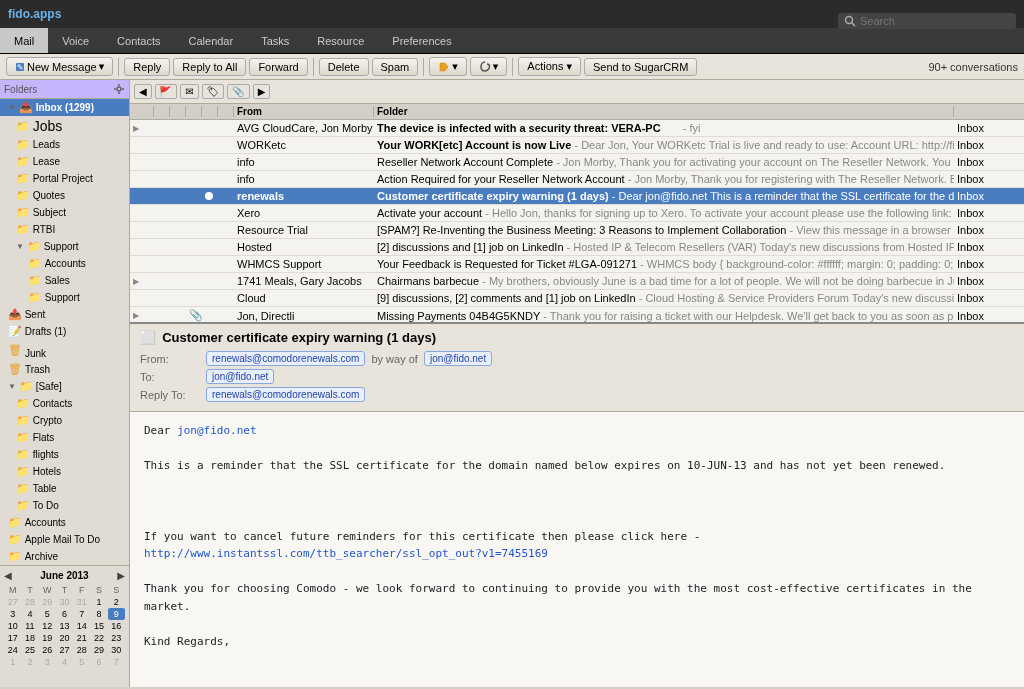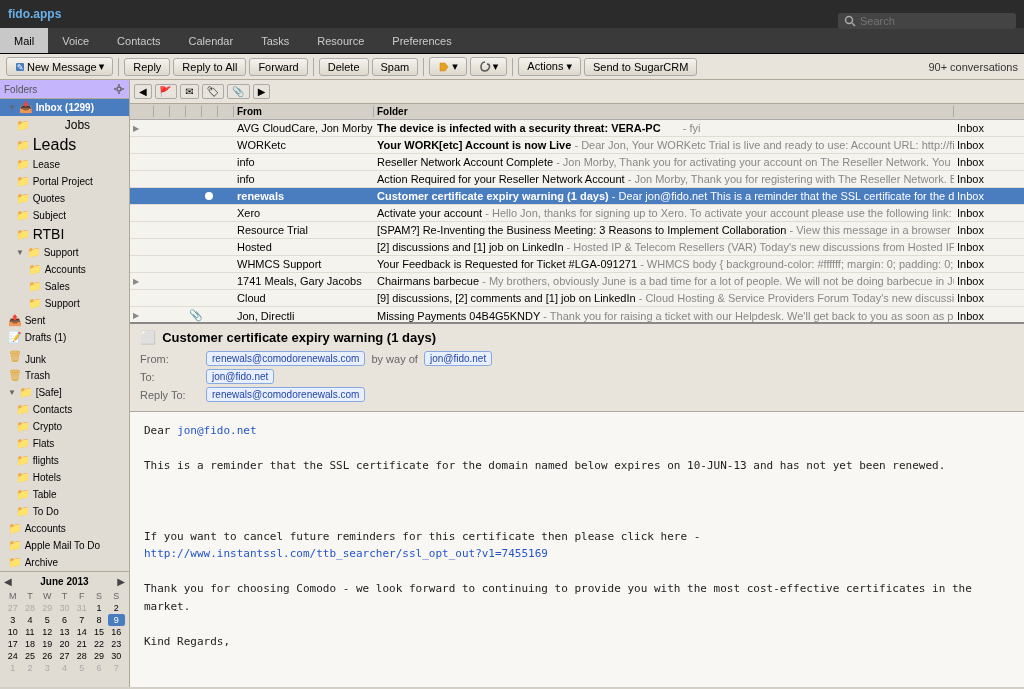--- a/index.html
+++ b/index.html
@@ -144,45 +144,45 @@
       </svg>
     </div>
 
     <div class="sidebar-item active">
       <span class="triangle">▼</span>
       <span>📥</span>
       <span style="font-size:10px;font-weight:bold;">Inbox (1299)</span>
     </div>
     <div class="sidebar-item tree-indent">
       <span class="folder-icon">📁</span>
-      <span style="font-size:12px;margin-left:32px;">Jobs</span>
-    </div>
-    <div class="sidebar-item tree-indent">
-      <span class="folder-icon">📁</span>
-      <span style="font-size:16px;">Leads</span>
+      <span style="font-size:14px;">Jobs</span>
+    </div>
+    <div class="sidebar-item tree-indent">
+      <span class="folder-icon">📁</span>
+      <span style="font-size:10px;">Leads</span>
     </div>
     <div class="sidebar-item tree-indent">
       <span class="folder-icon">📁</span>
       <span style="font-size:10px;">Lease</span>
     </div>
     <div class="sidebar-item tree-indent">
       <span class="folder-icon">📁</span>
       <span style="font-size:10px;">Portal Project</span>
     </div>
     <div class="sidebar-item tree-indent">
       <span class="folder-icon">📁</span>
       <span style="font-size:10px;">Quotes</span>
     </div>
     <div class="sidebar-item tree-indent">
       <span class="folder-icon">📁</span>
       <span style="font-size:10px;">Subject</span>
     </div>
     <div class="sidebar-item tree-indent">
       <span class="folder-icon">📁</span>
-      <span style="font-size:14px;">RTBI</span>
+      <span style="font-size:10px;">RTBI</span>
     </div>
     <div class="sidebar-item tree-indent">
       <span class="triangle">▼</span>
       <span class="folder-icon">📁</span>
       <span style="font-size:10px;">Support</span>
     </div>
     <div class="sidebar-item tree-indent2">
       <span class="folder-icon">📁</span>
       <span style="font-size:10px;">Accounts</span>
     </div>

